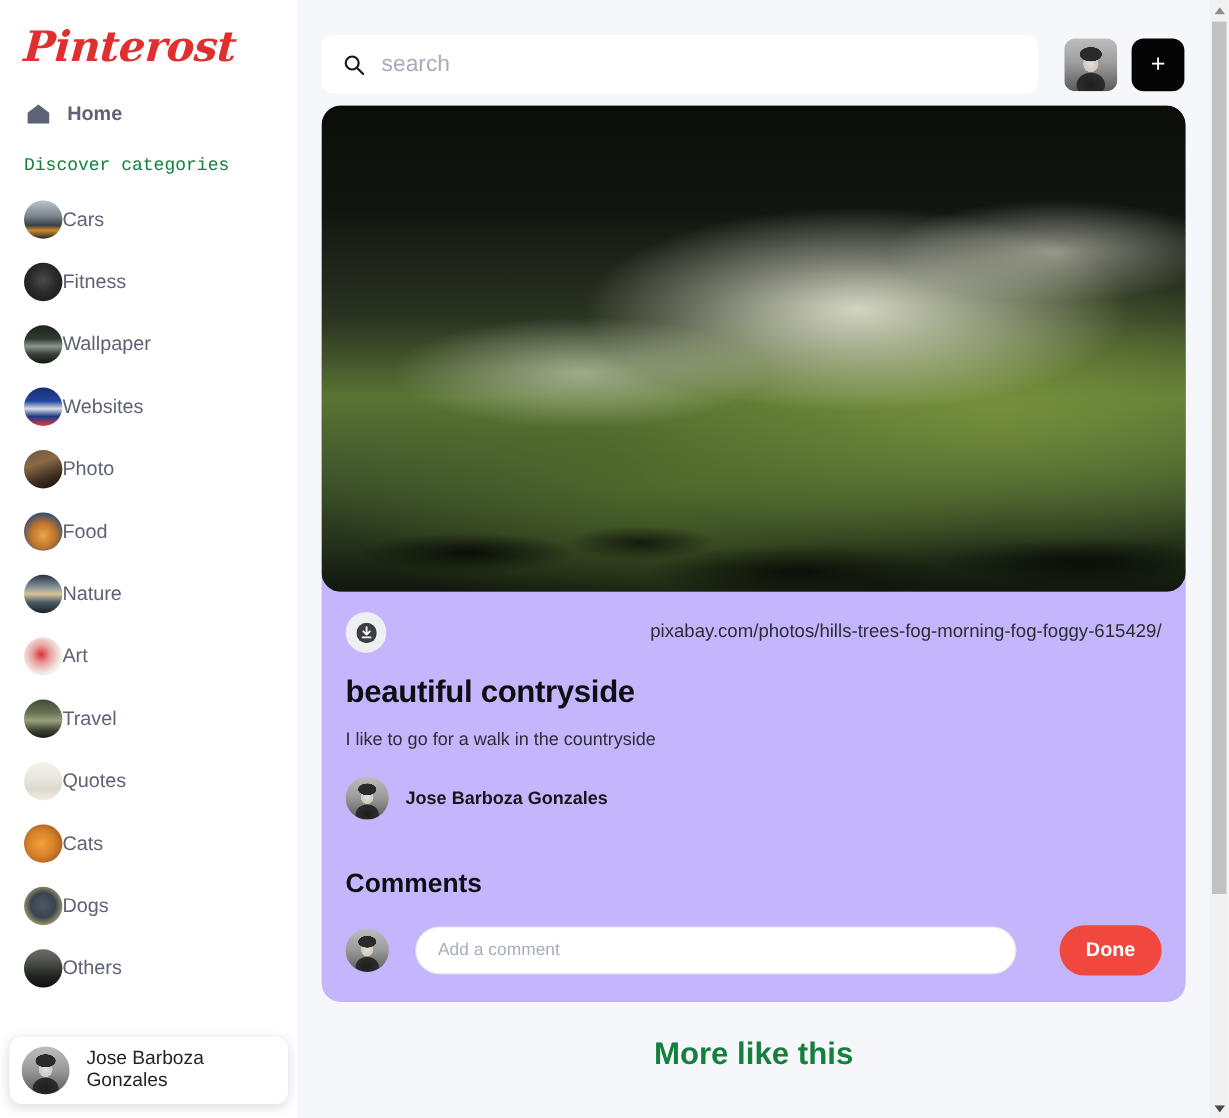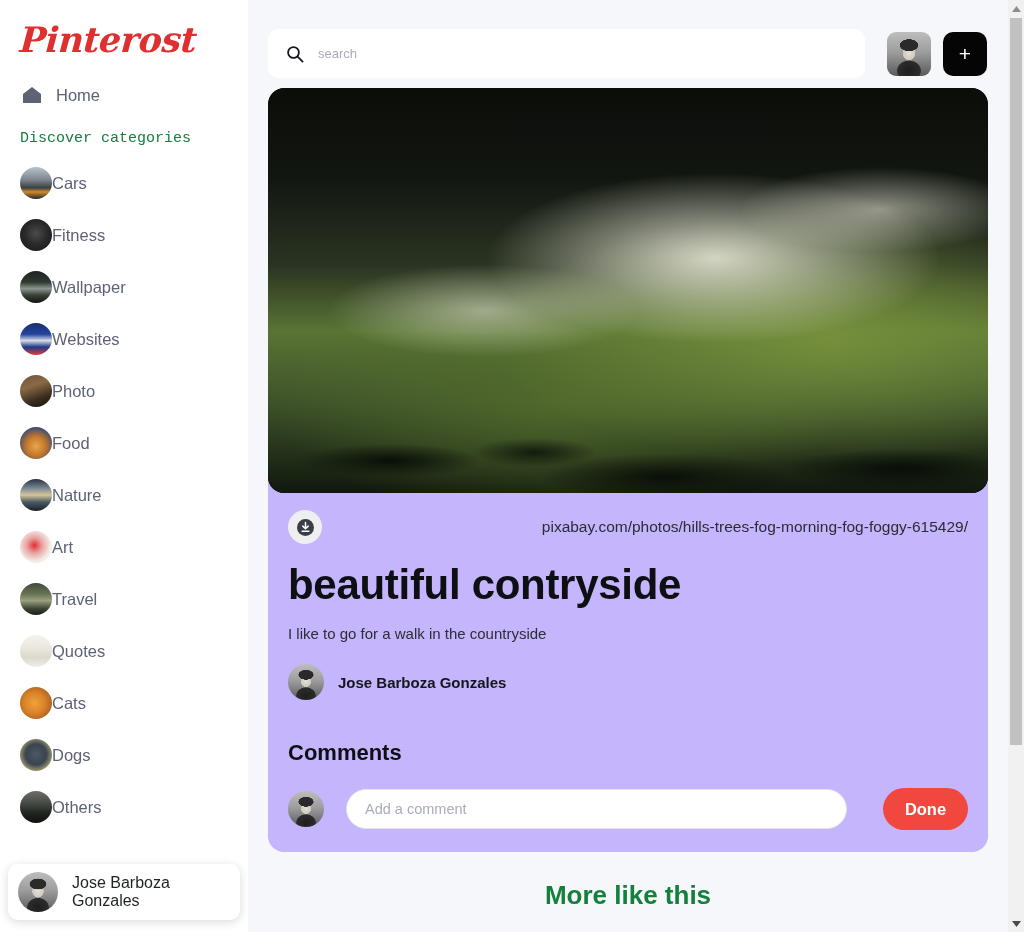--- a/index.html
+++ b/index.html
@@ -32,20 +32,21 @@
     letter-spacing: -0.5px;
     line-height: 1;
     transform: skewX(-4deg);
     display: inline-block;
   }
   .nav-home {
     display: flex; align-items: center; gap: 14px;
     padding: 6px 0 6px 22px;
     height: 34px;
     cursor: pointer;
+    font-weight: bold;
   }
   .home-icon {
     width: 20px; height: 18px;
     position: relative;
     flex: 0 0 20px;
   }
   .home-icon svg { display: block; }
   .nav-home-label { font-size: 16.5px; color: #5d6275; }
 
   .discover-title {
@@ -110,21 +111,21 @@
     border-radius: 10px;
     display: flex; align-items: center;
     padding-left: 18px;
     gap: 14px;
     cursor: text;
   }
   .search-icon { width: 18px; height: 18px; flex: 0 0 18px; }
   .search-input {
     border: none; outline: none; background: transparent;
     font-family: "Liberation Sans", sans-serif;
-    font-size: 13px; color: #1f2228;
+    font-size: 19px; color: #1f2228;
     width: 520px; height: 30px;
   }
   .search-input::placeholder { color: #a8adbb; }
 
   .avatar-btn {
     width: 44px; height: 44px;
     border-radius: 9px;
     background-size: cover; background-position: center 15%;
     flex: 0 0 44px;
     cursor: pointer;
@@ -171,21 +172,21 @@
     cursor: pointer;
     flex: 0 0 34px;
   }
   .source-url {
     font-size: 15.5px; color: #2a2d33;
     text-align: right;
     white-space: nowrap;
   }
 
   .pin-title {
-    font-size: 42px; font-weight: bold; color: #0d0f12;
+    font-size: 26px; font-weight: bold; color: #0d0f12;
     margin: 14px 0 0 0;
     letter-spacing: -0.3px;
   }
   .pin-desc {
     font-size: 15px; color: #2b2e35;
     margin: 16px 0 0 0;
   }
 
   .author-row {
     display: flex; align-items: center; gap: 14px;

